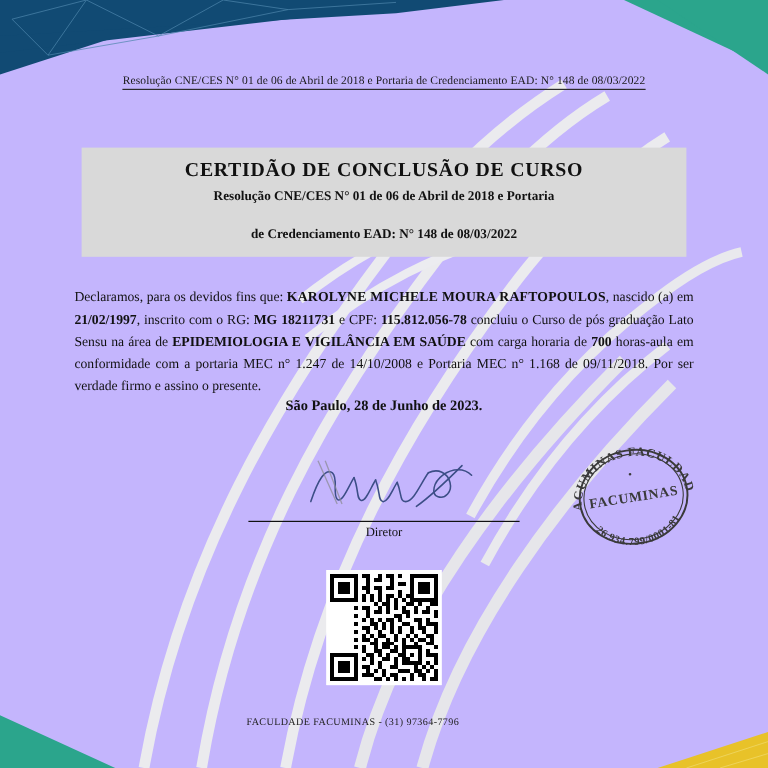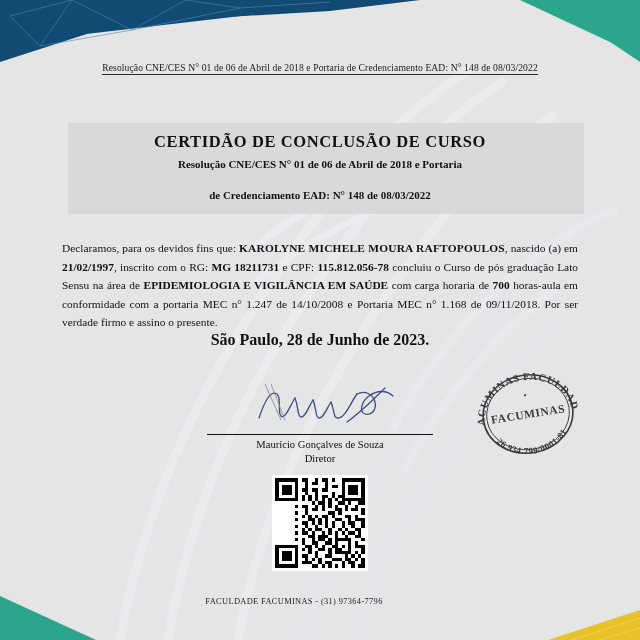--- a/index.html
+++ b/index.html
@@ -11,21 +11,21 @@
     height: 640px;
     background: #ffffff;
     font-family: "Liberation Serif", "DejaVu Serif", serif;
     overflow: hidden;
   }
 
   #certificate {
     position: relative;
     width: 640px;
     height: 640px;
-    background: #e5e5e5;
+    background: #c4b5fd;
     overflow: hidden;
   }
 
   
   .corner-layer {
     position: absolute;
     inset: 0;
     pointer-events: none;
   }
   .corner-layer svg { display: block; }
@@ -55,21 +55,21 @@
     padding-bottom: 1px;
   }
 
   
   .title-block {
     position: absolute;
     top: 123px;
     left: 68px;
     width: 504px;
     background: #d9d9d9;
-    padding: 9px 12px 11px 0;
+    padding: 9px 0 11px 0;
     text-align: center;
   }
   .title-main {
     font-size: 16.5px;
     font-weight: bold;
     letter-spacing: 0.6px;
     color: #111;
     line-height: 1.25;
   }
   .title-sub {
@@ -95,21 +95,21 @@
   .body-text b { font-weight: bold; font-family: Liberation Serif, serif; }
   .nm { font-weight: bold; letter-spacing: 0.2px; }
 
   
   .place-date {
     position: absolute;
     top: 331px;
     left: 0;
     width: 640px;
     text-align: center;
-    font-size: 16px;
+    font-size: 12px;
     font-weight: bold;
     color: #111;
   }
 
   
   .signature-area {
     position: absolute;
     top: 398px;
     left: 207px;
     width: 226px;
@@ -270,21 +270,20 @@
         <path d="M96 20 C 100 30, 98 36, 103 36 C 110 36, 116 20, 122 12"></path>
         <path d="M122 12 C 130 8, 138 12, 140 20 C 142 28, 136 34, 130 32 C 124 30, 126 20, 134 14 C 142 8, 152 8, 158 14"></path>
         <path d="M112 40 C 126 30, 140 16, 150 6"></path>
       </g>
       <g fill="none" stroke="#8c8c96" stroke-width="1.1" opacity="0.75">
         <path d="M30 2 L46 38"></path>
         <path d="M36 2 L50 38"></path>
       </g>
     </svg>
     <div class="sig-line"></div>
-    <div class="sig-name">Maurício Gonçalves de Souza</div>
     <div class="sig-role">Diretor</div>
   </div>
 
   <svg class="seal" viewBox="0 0 108 104" xmlns="http://www.w3.org/2000/svg">
     <defs>
       <path id="arcTop" d="M 10 56 A 44 38 0 0 1 98 56"></path>
       <path id="arcBottom" d="M 12 56 A 42 36 0 0 0 96 56"></path>
       <path id="arcMid" d="M 20 56 A 34 27 0 0 1 88 56"></path>
     </defs>
     <g transform="rotate(-9 54 52)">

